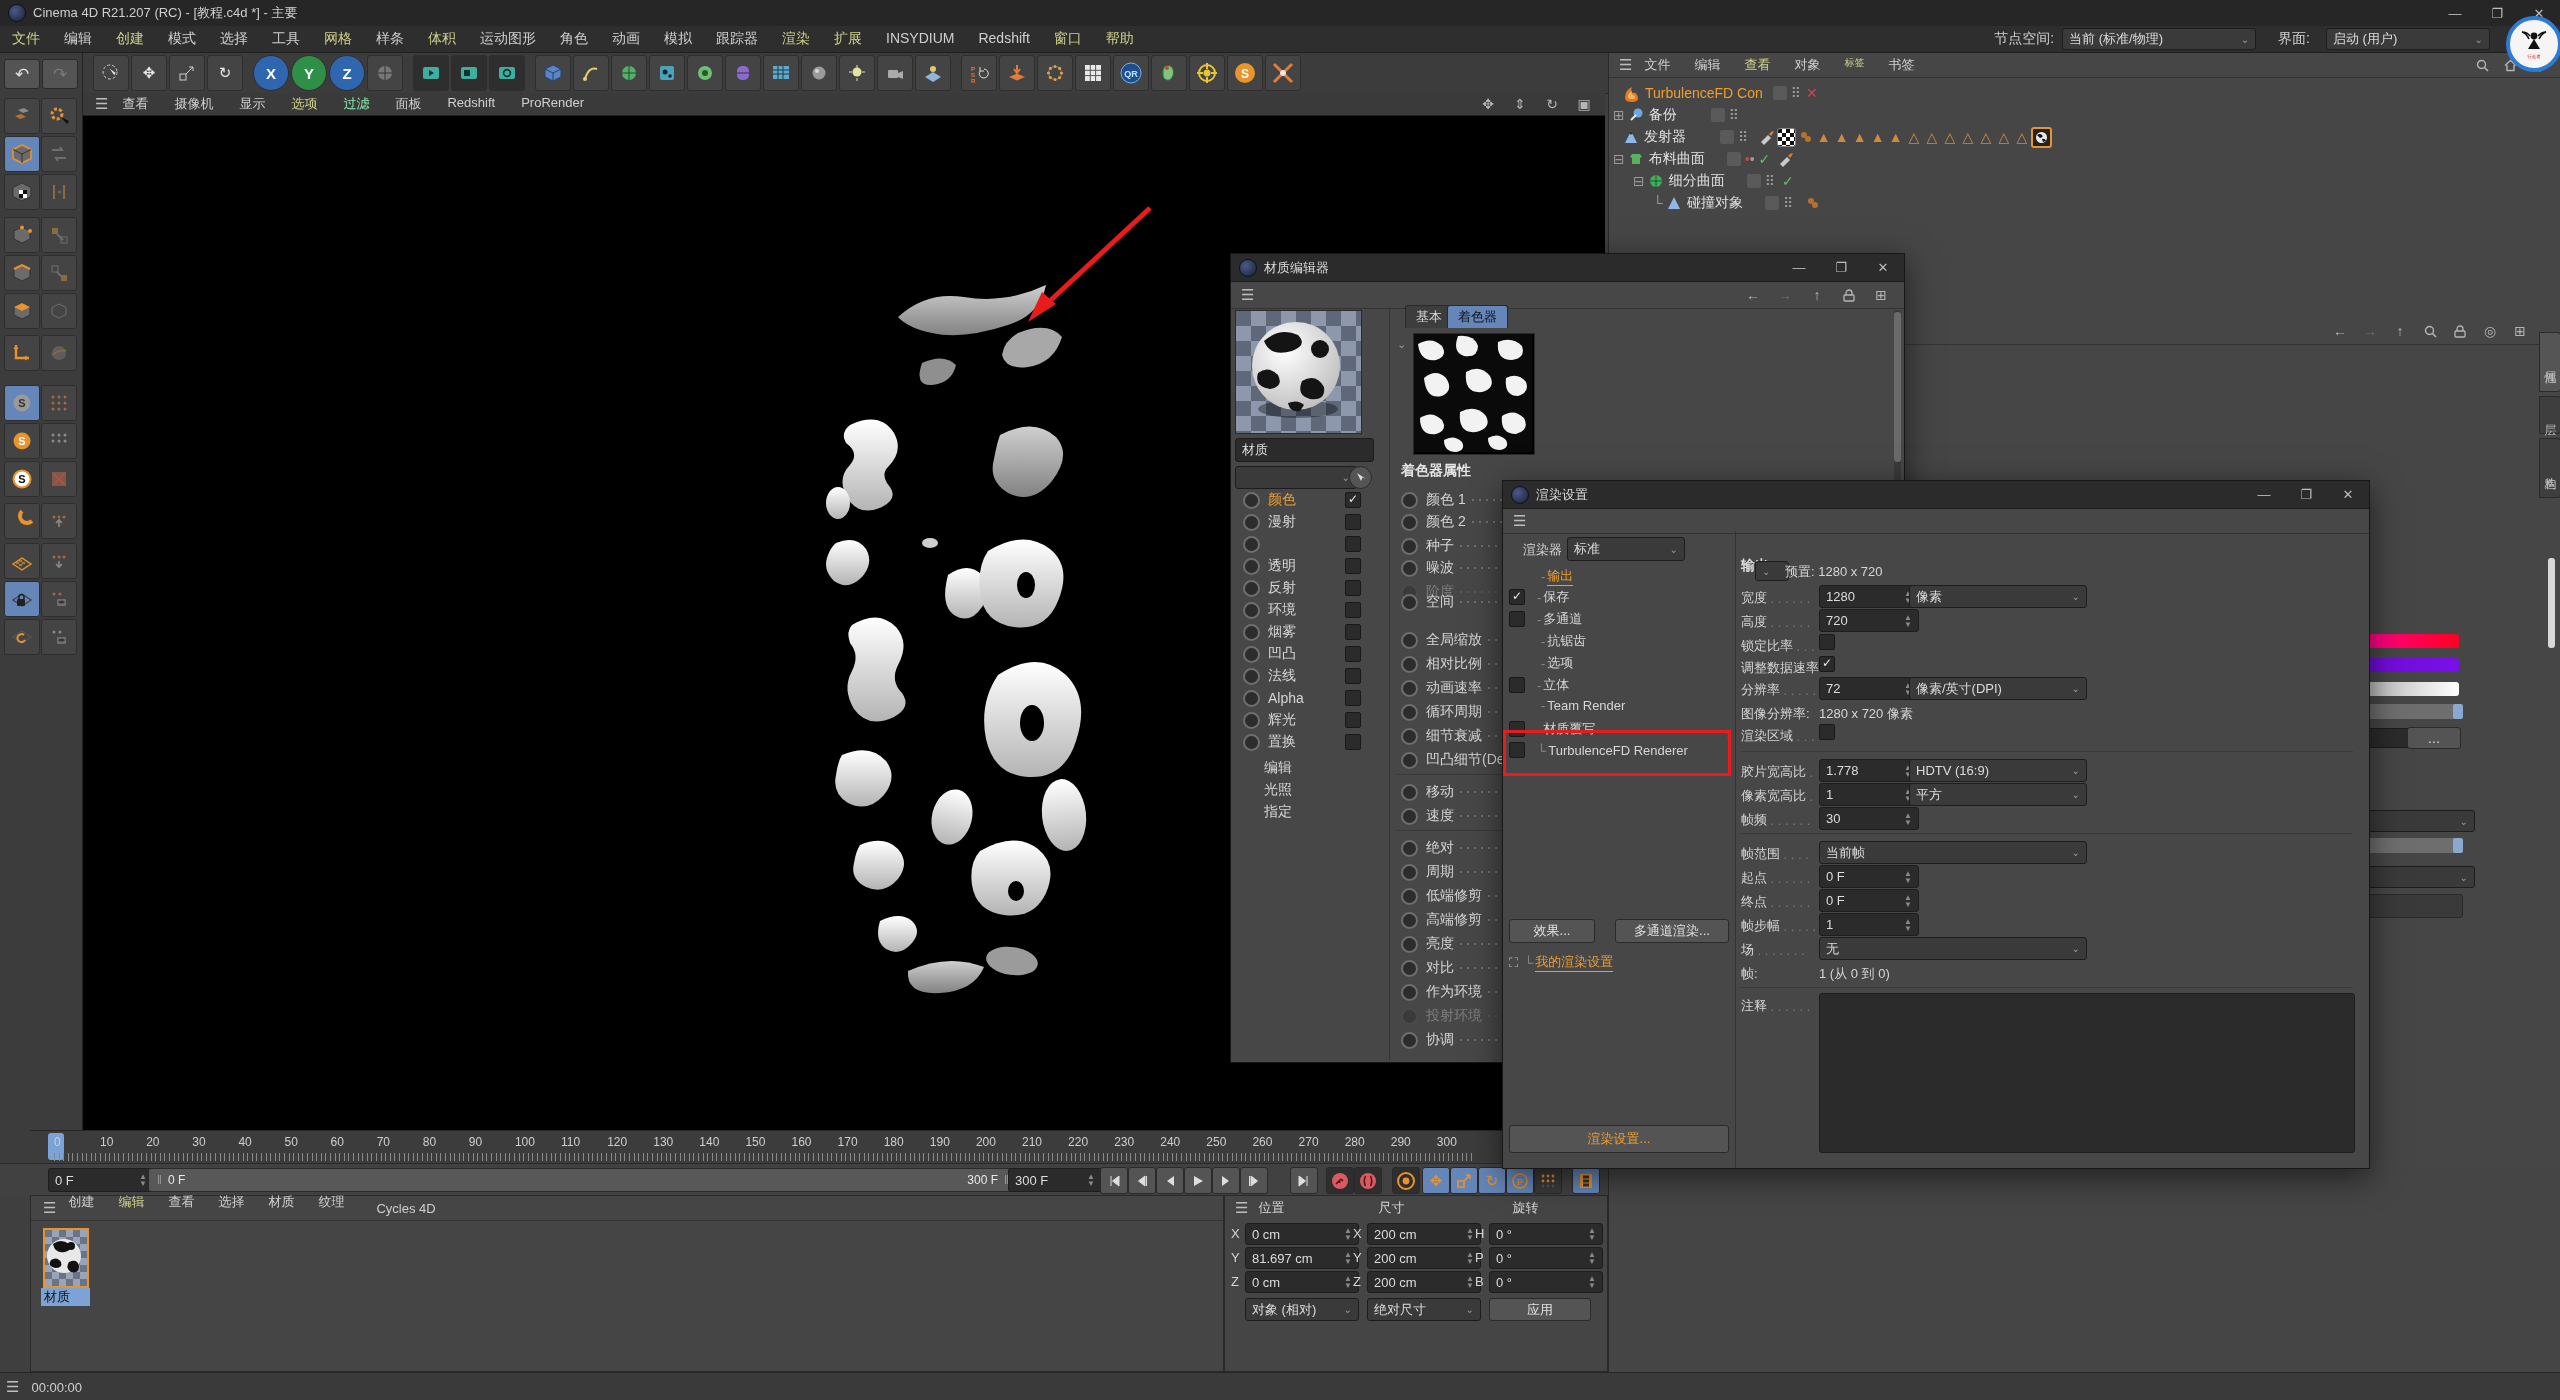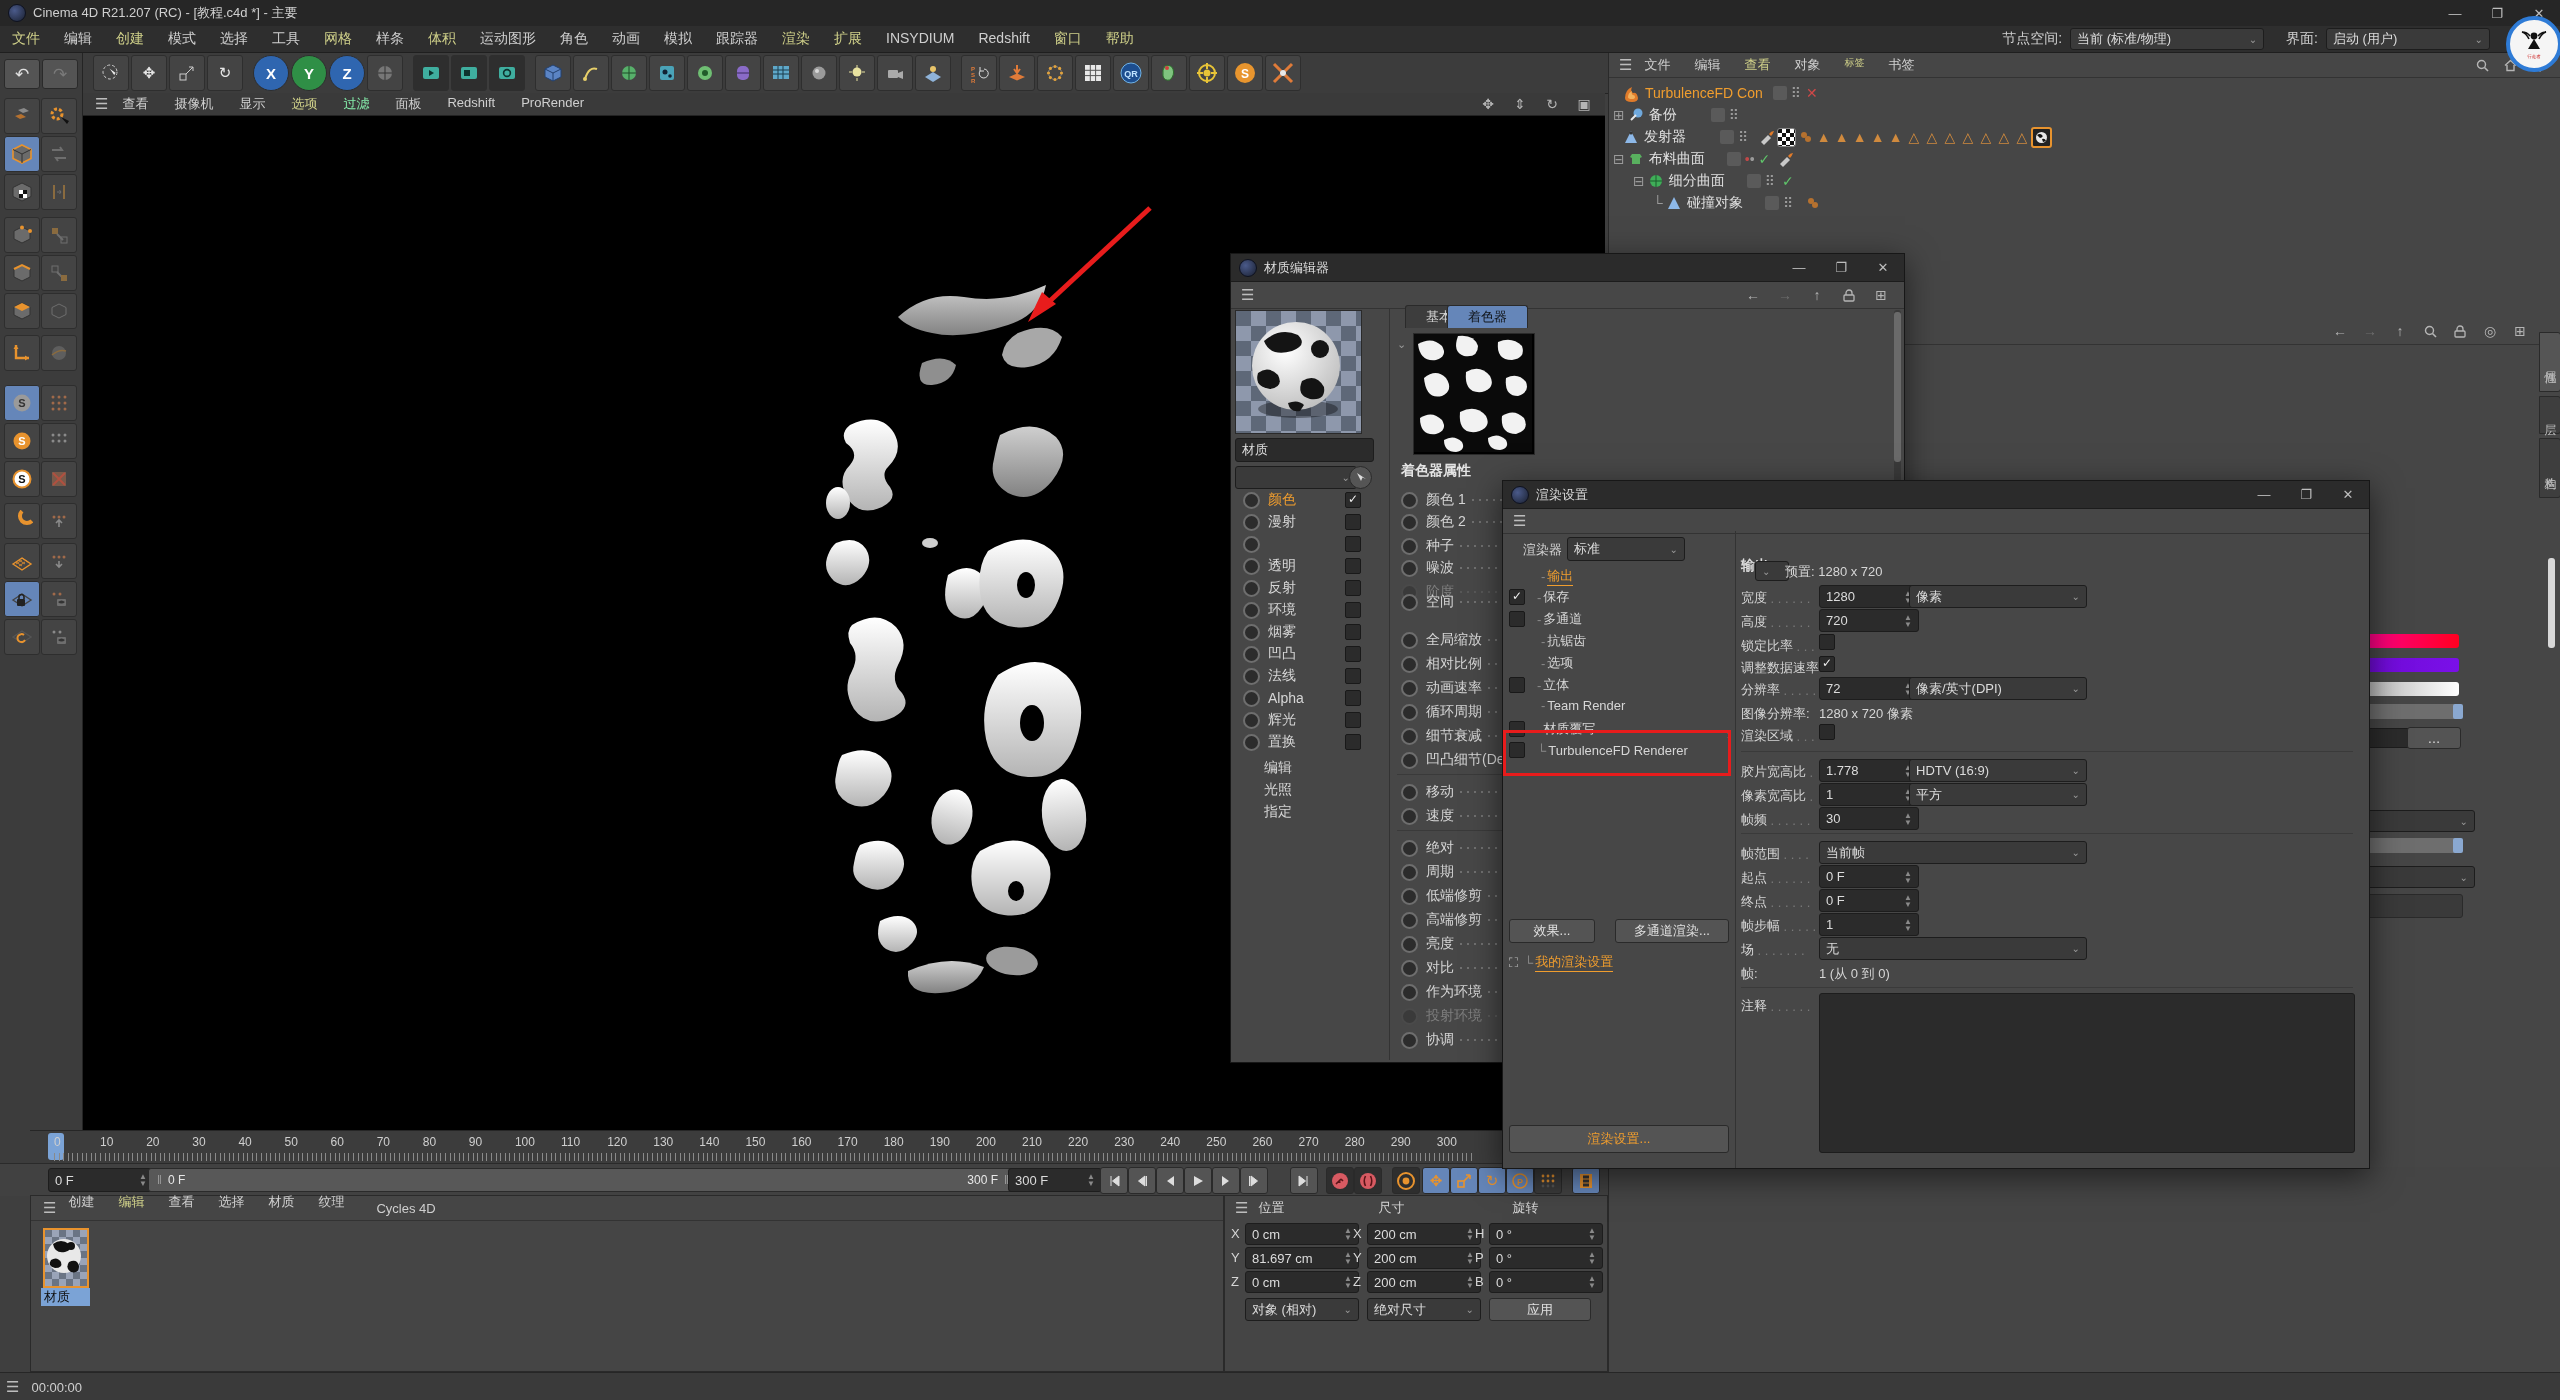--- a/index.html
+++ b/index.html
@@ -30,21 +30,21 @@
   
   .win{position:absolute;background:#474747;border:1px solid #171717;box-shadow:0 8px 30px rgba(0,0,0,.55)}
   .wtitle{height:27px;background:#2b2b2b;display:flex;align-items:center;color:#dcdcdc;font-size:13px;border-bottom:1px solid #1c1c1c}
   .wbtns{margin-left:auto;display:flex;height:100%}
   .wbtn{width:42px;display:flex;align-items:center;justify-content:center;color:#bdbdbd;font-size:13px}
   .c4dlogo{width:16px;height:16px;border-radius:50%;background:radial-gradient(circle at 35% 35%,#4a5a8a,#1a2030);margin:0 7px 0 8px;border:1px solid #0e1220}
   .ham{color:#bdbdbd;font-size:15px}
   
   .chrow{position:absolute;left:12px;width:118px;height:20px;display:flex;align-items:center;font-size:14px}
   .sprow{position:absolute;left:170px;width:146px;height:20px;display:flex;align-items:center;font-size:14px;overflow:hidden}
-  .tabb{position:absolute;height:22px;padding:0 20px;display:flex;align-items:center;font-size:13px;background:#3d3d3d;border:1px solid #2a2a2a;border-bottom:none;border-radius:3px 3px 0 0}
+  .tabb{position:absolute;height:22px;padding:0 10px;display:flex;align-items:center;font-size:13px;background:#3d3d3d;border:1px solid #2a2a2a;border-bottom:none;border-radius:3px 3px 0 0}
   
   .rsrow{position:absolute;display:flex;align-items:center;font-size:13px;white-space:nowrap}
   .seclbl{position:absolute;font-size:13px;color:#dcdcdc;white-space:nowrap}
   
   .tick{display:inline-block;width:46.1px;font-size:12px;color:#cfcfcf;vertical-align:top}
   .vtab{position:absolute;width:20px;background:#3e3e3e;border:1px solid #2a2a2a;color:#bdbdbd;
         writing-mode:vertical-rl;font-size:12px;display:flex;align-items:center;justify-content:center;border-radius:0 3px 3px 0}
   .navico{width:22px;height:20px;display:flex;align-items:center;justify-content:center;color:#b5b5b5;font-size:14px}
   .gwrap{position:absolute;height:14px;border-radius:3px;overflow:hidden}
 </style>
@@ -83,21 +83,21 @@
       <span class="mi">Redshift</span>
       <span class="mi accent">窗口</span>
       <span class="mi accent">帮助</span>
     </span>
   <span style="margin-left:auto;display:flex;align-items:center;margin-right:70px">
     <span style="color:#cfcfcf;margin-right:8px">节点空间:</span>
     <span class="dd" style="width:180px;height:20px">
       <span>当前 (标准/物理)</span>
         <span class="car">⌄</span>
       </span>
-    <span style="color:#cfcfcf;margin:0 8px 0 22px">界面:</span>
+    <span style="color:#cfcfcf;margin:0 16px 0 22px">界面:</span>
     <span class="dd" style="width:150px;height:20px">
       <span>启动 (用户)</span>
         <span class="car">⌄</span>
       </span>
   </span>
 </div>
 
 <div class="abs" style="left:2506px;top:16px;width:48px;height:48px;border-radius:50%;background:#f5f5f5;border:4px solid #2e7bd6;z-index:5;display:flex;align-items:center;justify-content:center">
   <svg width="34" height="34" viewBox="0 0 34 34">
     <path d="M17 12 l-6 10 h12 z" fill="#111"></path>

